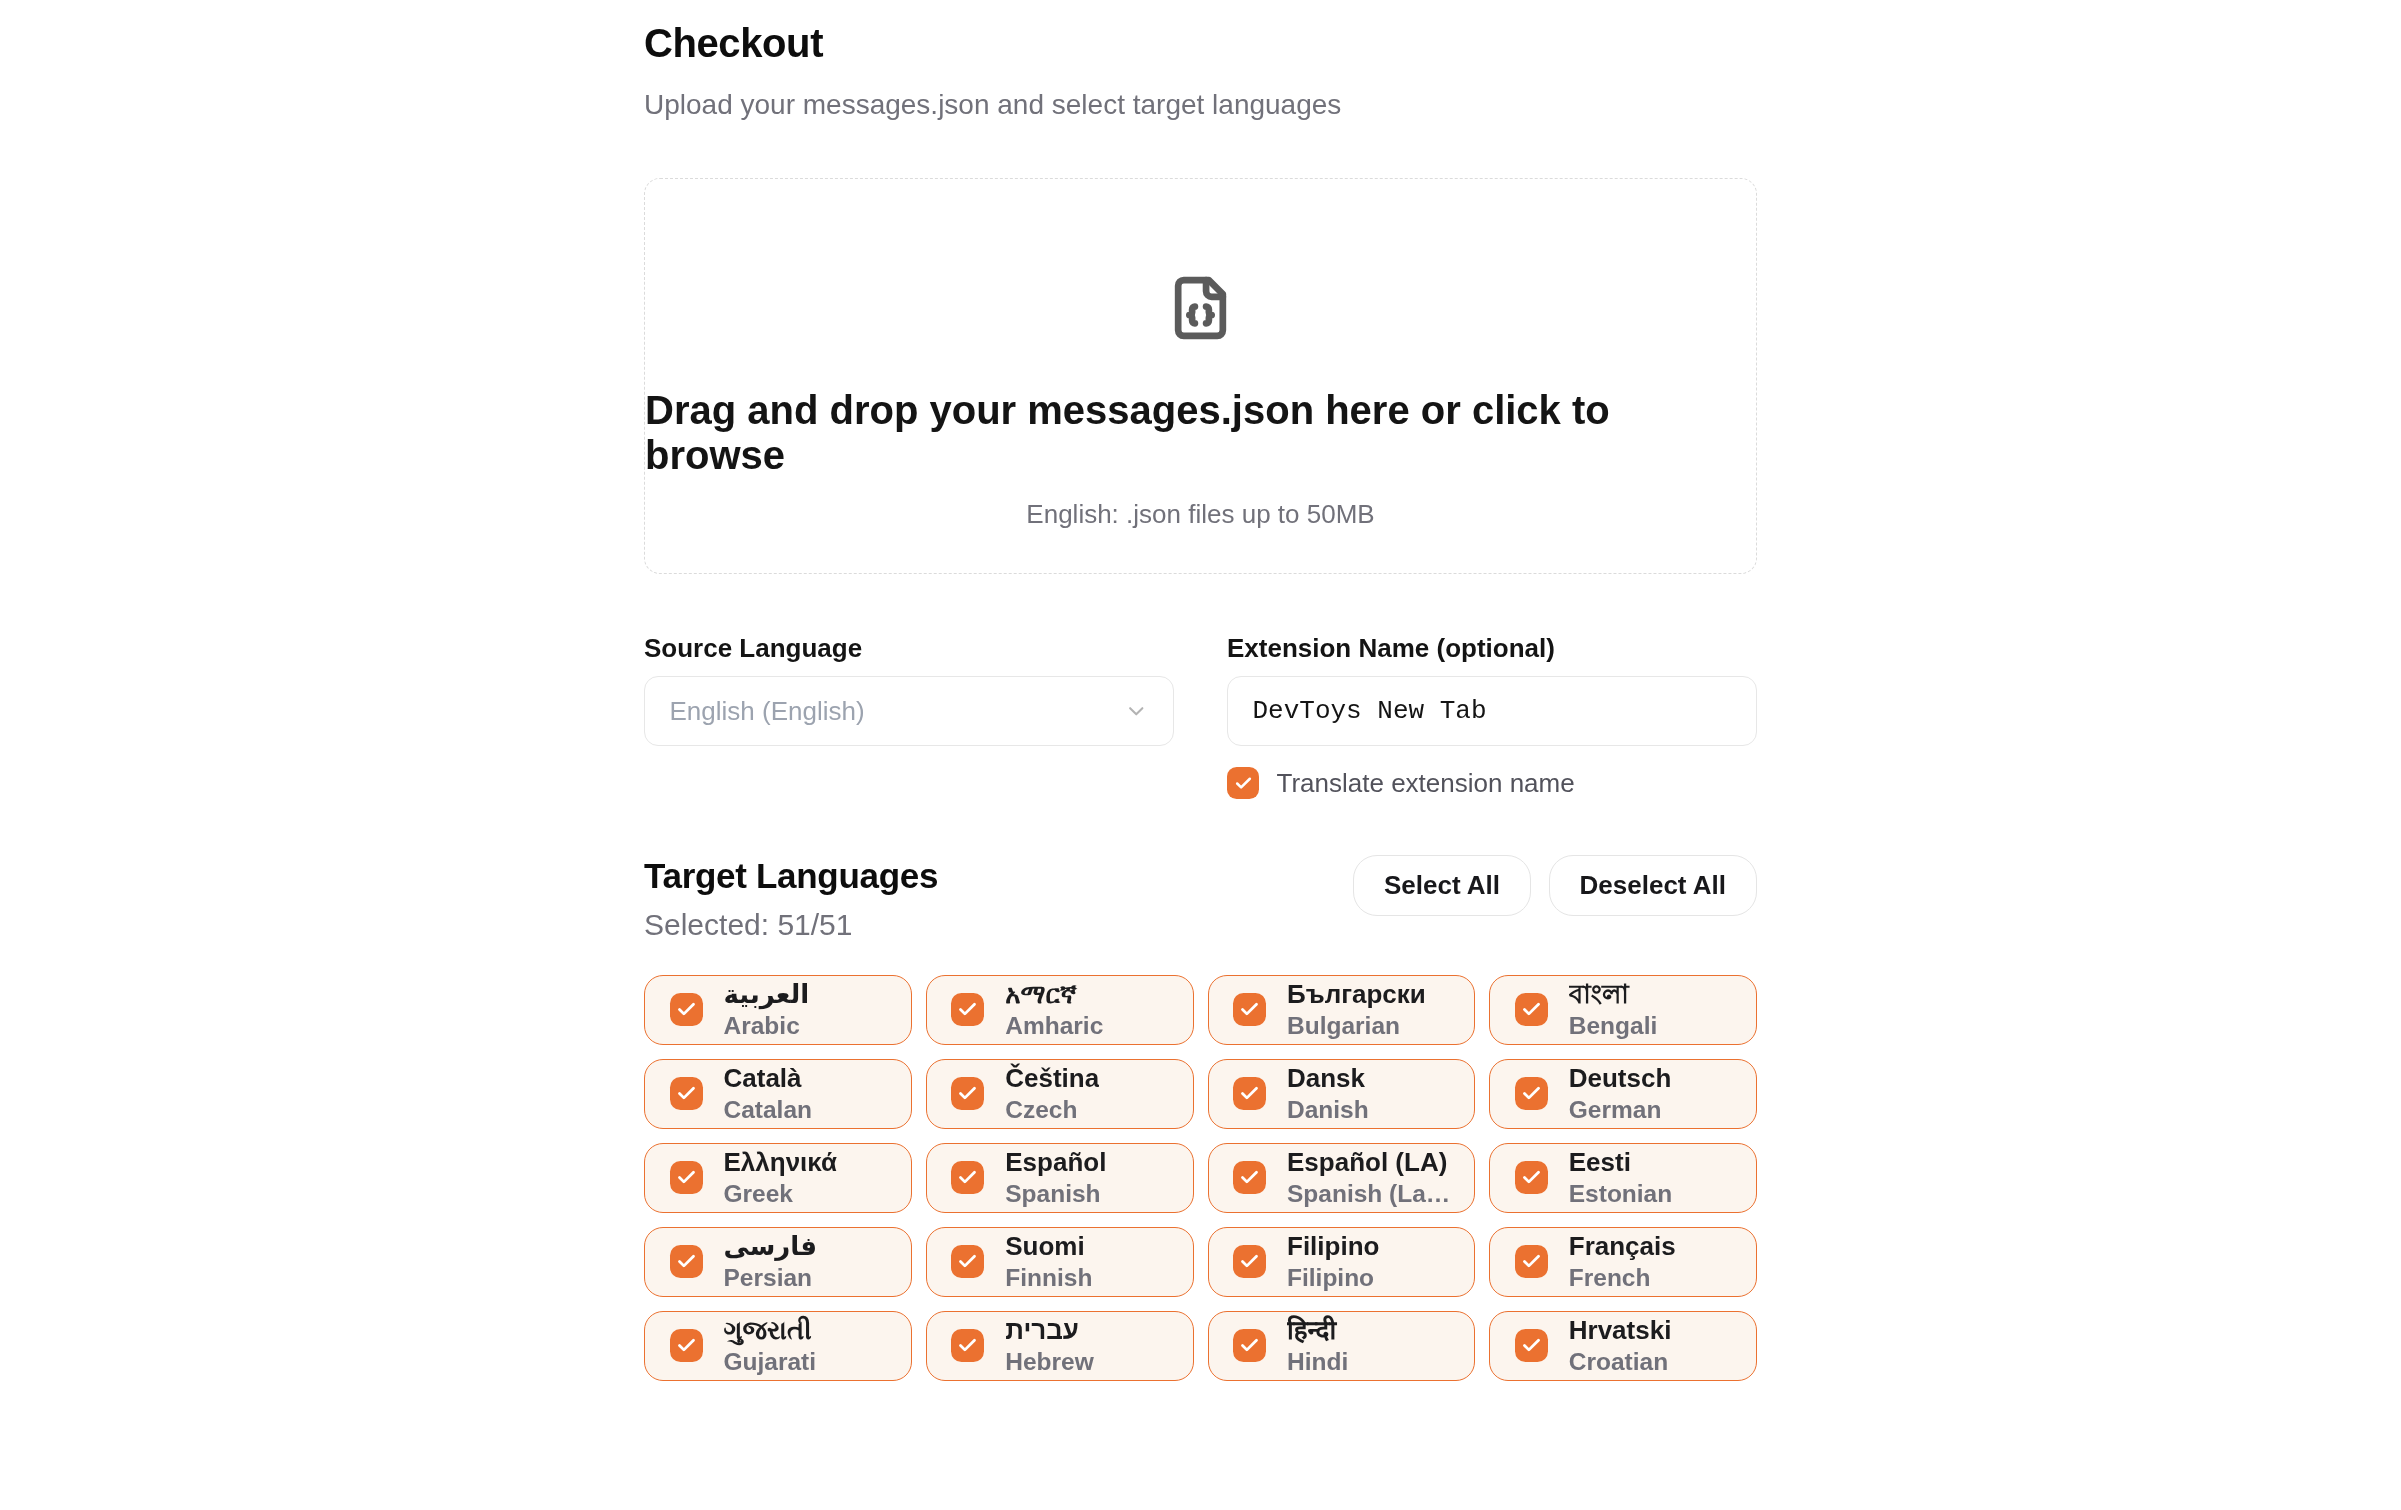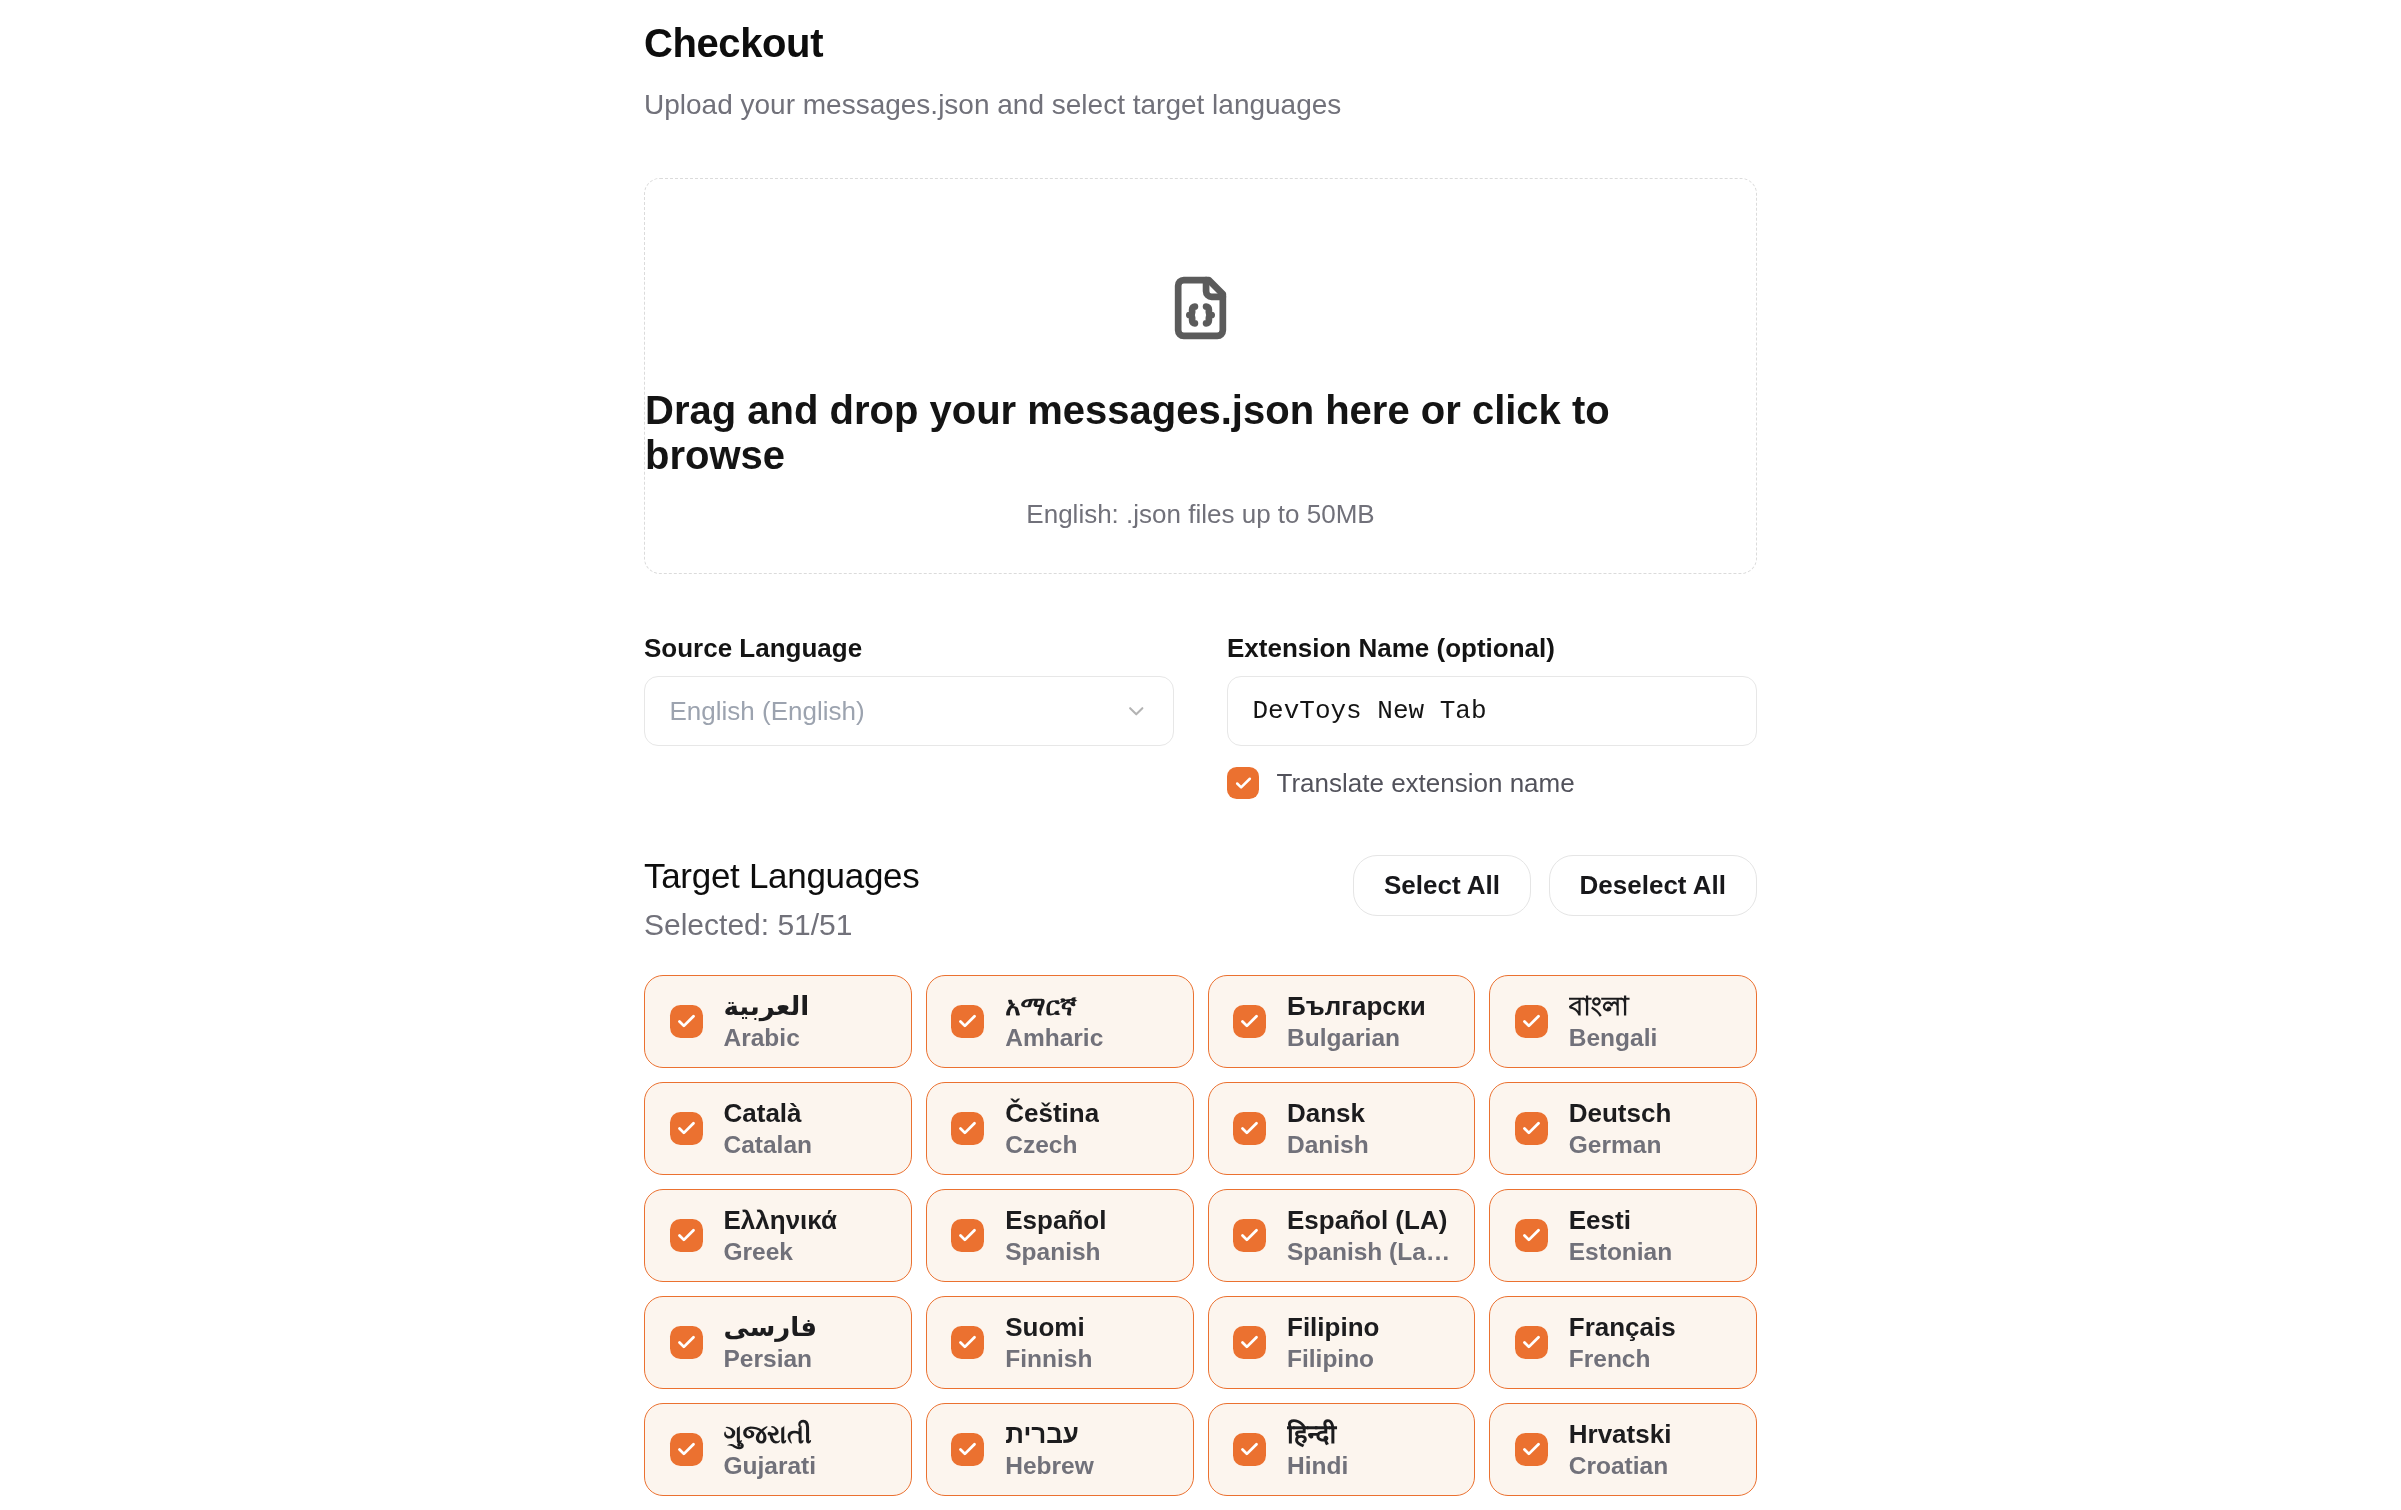--- a/index.html
+++ b/index.html
@@ -37,29 +37,29 @@
   .text-input{margin-top:12.3px;height:70px;width:100%;border:1.8px solid var(--field-border);border-radius:14px;
     padding:0 24.5px;font-size:26px;color:#141414;font-family:Liberation Mono, monospace;outline:none;background:#fff;}
   .checkbox-row{margin-top:21px;display:flex;align-items:center;gap:17.5px;cursor:pointer;}
   .checkbox{width:32px;height:32px;border-radius:9.6px;background:var(--accent);
     display:flex;align-items:center;justify-content:center;flex:none;}
   .checkbox svg{display:block;}
   .checkbox-label{font-size:26px;color:#52525B;}
 
   
   .target-header{margin-top:56px;display:flex;align-items:flex-start;justify-content:space-between;}
-  .target-title{font-size:35px;font-weight:400;letter-spacing:-0.3px;color:#0d0d0d;line-height:42px;}
+  .target-title{font-size:35px;font-weight:700;letter-spacing:-0.3px;color:#0d0d0d;line-height:42px;}
   .target-selected{margin-top:10.5px;font-size:30px;color:var(--muted);}
   .target-actions{display:flex;gap:17.5px;}
   .btn{height:61px;padding:0 30px;border:1.8px solid #E5E5E5;border-radius:24px;background:#fff;
     font-size:26px;font-weight:600;color:#18181B;font-family:inherit;cursor:pointer;}
 
   
   .lang-grid{margin-top:33px;display:grid;grid-template-columns:repeat(4,1fr);column-gap:14px;row-gap:14px;}
-  .lang-card{height:93px;background:var(--card-bg);border:1.8px solid var(--accent);border-radius:19px;
+  .lang-card{height:70px;background:var(--card-bg);border:1.8px solid var(--accent);border-radius:19px;
     display:flex;align-items:center;padding:0 21px 0 24.5px;cursor:pointer;overflow:hidden;}
   .lang-cb{width:33px;height:33px;border-radius:10.5px;background:var(--accent);
     display:flex;align-items:center;justify-content:center;flex:none;}
   .lang-text{margin-left:21px;display:flex;flex-direction:column;min-width:0;}
   .lang-native{font-size:26px;font-weight:600;line-height:33px;color:#1C1C1E;white-space:nowrap;overflow:hidden;text-overflow:ellipsis;}
   .lang-english{font-size:24.5px;line-height:30px;color:var(--muted);white-space:nowrap;overflow:hidden;text-overflow:ellipsis;font-weight:bold;}
 </style>
 </head>
 <body>
 

